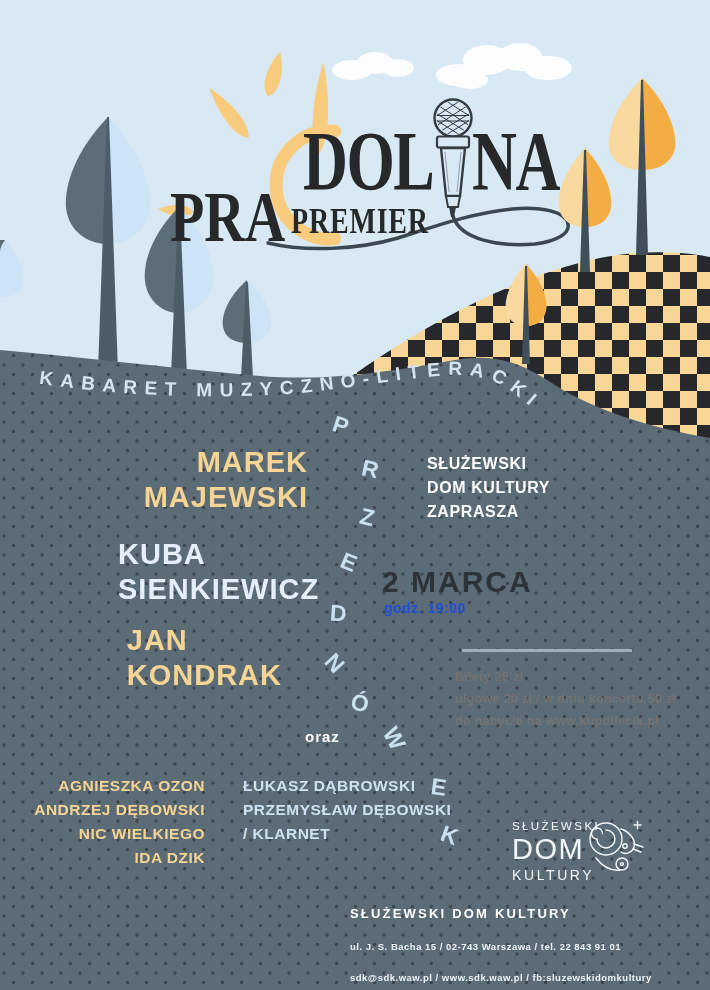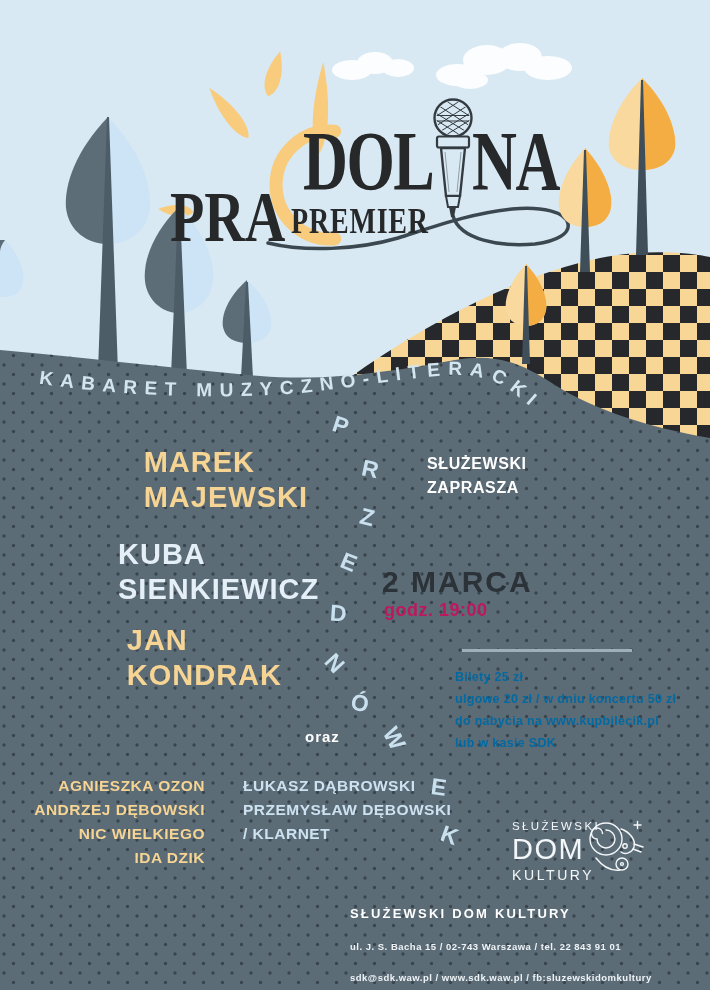--- a/index.html
+++ b/index.html
@@ -26,30 +26,30 @@
   }
   .t-premier{
     position:absolute;left:291px;top:204px;line-height:1;
     font-family:"Liberation Serif","DejaVu Serif",serif;
     font-weight:bold;font-size:35px;color:#26282a;letter-spacing:1px;
     transform:scaleX(.8);transform-origin:left top;
   }
 
   
   .headliner{position:absolute;font-weight:bold;font-size:29px;line-height:35px;letter-spacing:1px;}
-  .h-marek{right:402px;top:445px;text-align:left;color:#f6d493;}
+  .h-marek{right:402px;top:445px;text-align:right;color:#f6d493;}
   .h-kuba{left:118px;top:537px;text-align:left;color:#e4eff7;}
   .h-jan{right:428px;top:623px;color:#f6d493;}
 
   
   .invite{position:absolute;left:427px;top:452px;color:#fff;font-weight:600;font-size:16px;line-height:24px;letter-spacing:.6px;}
   .date-big{position:absolute;left:382px;top:565px;color:#2c3338;font-weight:bold;font-size:30px;letter-spacing:2px;}
-  .date-time{position:absolute;left:384px;top:600px;color:#be185d;font-weight:bold;font-size:18px;letter-spacing:.5px;}
+  .date-time{position:absolute;left:384px;top:600px;color:#1d4ed8;font-weight:bold;font-size:14px;letter-spacing:.5px;}
   .tickets-rule{position:absolute;left:462px;top:649px;width:170px;height:3px;background:#9db0ba;}
-  .tickets{position:absolute;left:455px;top:666px;color:#0369a1;font-weight:bold;font-size:12.5px;line-height:22px;letter-spacing:.3px;}
+  .tickets{position:absolute;left:455px;top:666px;color:#737373;font-weight:bold;font-size:12.5px;line-height:22px;letter-spacing:.3px;}
 
   
   .oraz{position:absolute;left:305px;top:728px;color:#fff;font-weight:bold;font-size:15px;letter-spacing:1px;}
   .acts-left{position:absolute;right:505px;top:774px;text-align:right;color:#f6d493;font-weight:bold;font-size:15.5px;line-height:24px;letter-spacing:.5px;}
   .acts-right{position:absolute;left:243px;top:774px;text-align:left;color:#cde2f0;font-weight:bold;font-size:15.5px;line-height:24px;letter-spacing:.5px;}
 
   
   .vletter{position:absolute;color:#c9e0ee;font-weight:600;font-size:23px;line-height:1;}
 
   
@@ -185,32 +185,32 @@
     <div>KUBA</div>
     <div>SIENKIEWICZ</div>
   </div>
   <div class="headliner h-jan">
     <div>JAN</div>
     <div>KONDRAK</div>
   </div>
 
   <div class="invite">
     <div>SŁUŻEWSKI</div>
+    <div>DOM KULTURY</div>
     <div>ZAPRASZA</div>
   </div>
 
   <div class="date-big">2 MARCA</div>
   <div class="date-time">godz. 19:00</div>
 
   <div class="tickets-rule"></div>
   <div class="tickets">
     <div>Bilety 25 zł</div>
     <div>ulgowe 20 zł / w dniu koncertu 50 zł</div>
     <div>do nabycia na www.kupbilecik.pl</div>
-    <div>lub w kasie SDK</div>
   </div>
 
   <div class="oraz">oraz</div>
   <div class="acts-left">
     <div>AGNIESZKA OZON</div>
     <div>ANDRZEJ DĘBOWSKI</div>
     <div>NIC WIELKIEGO</div>
     <div>IDA DZIK</div>
   </div>
   <div class="acts-right">

